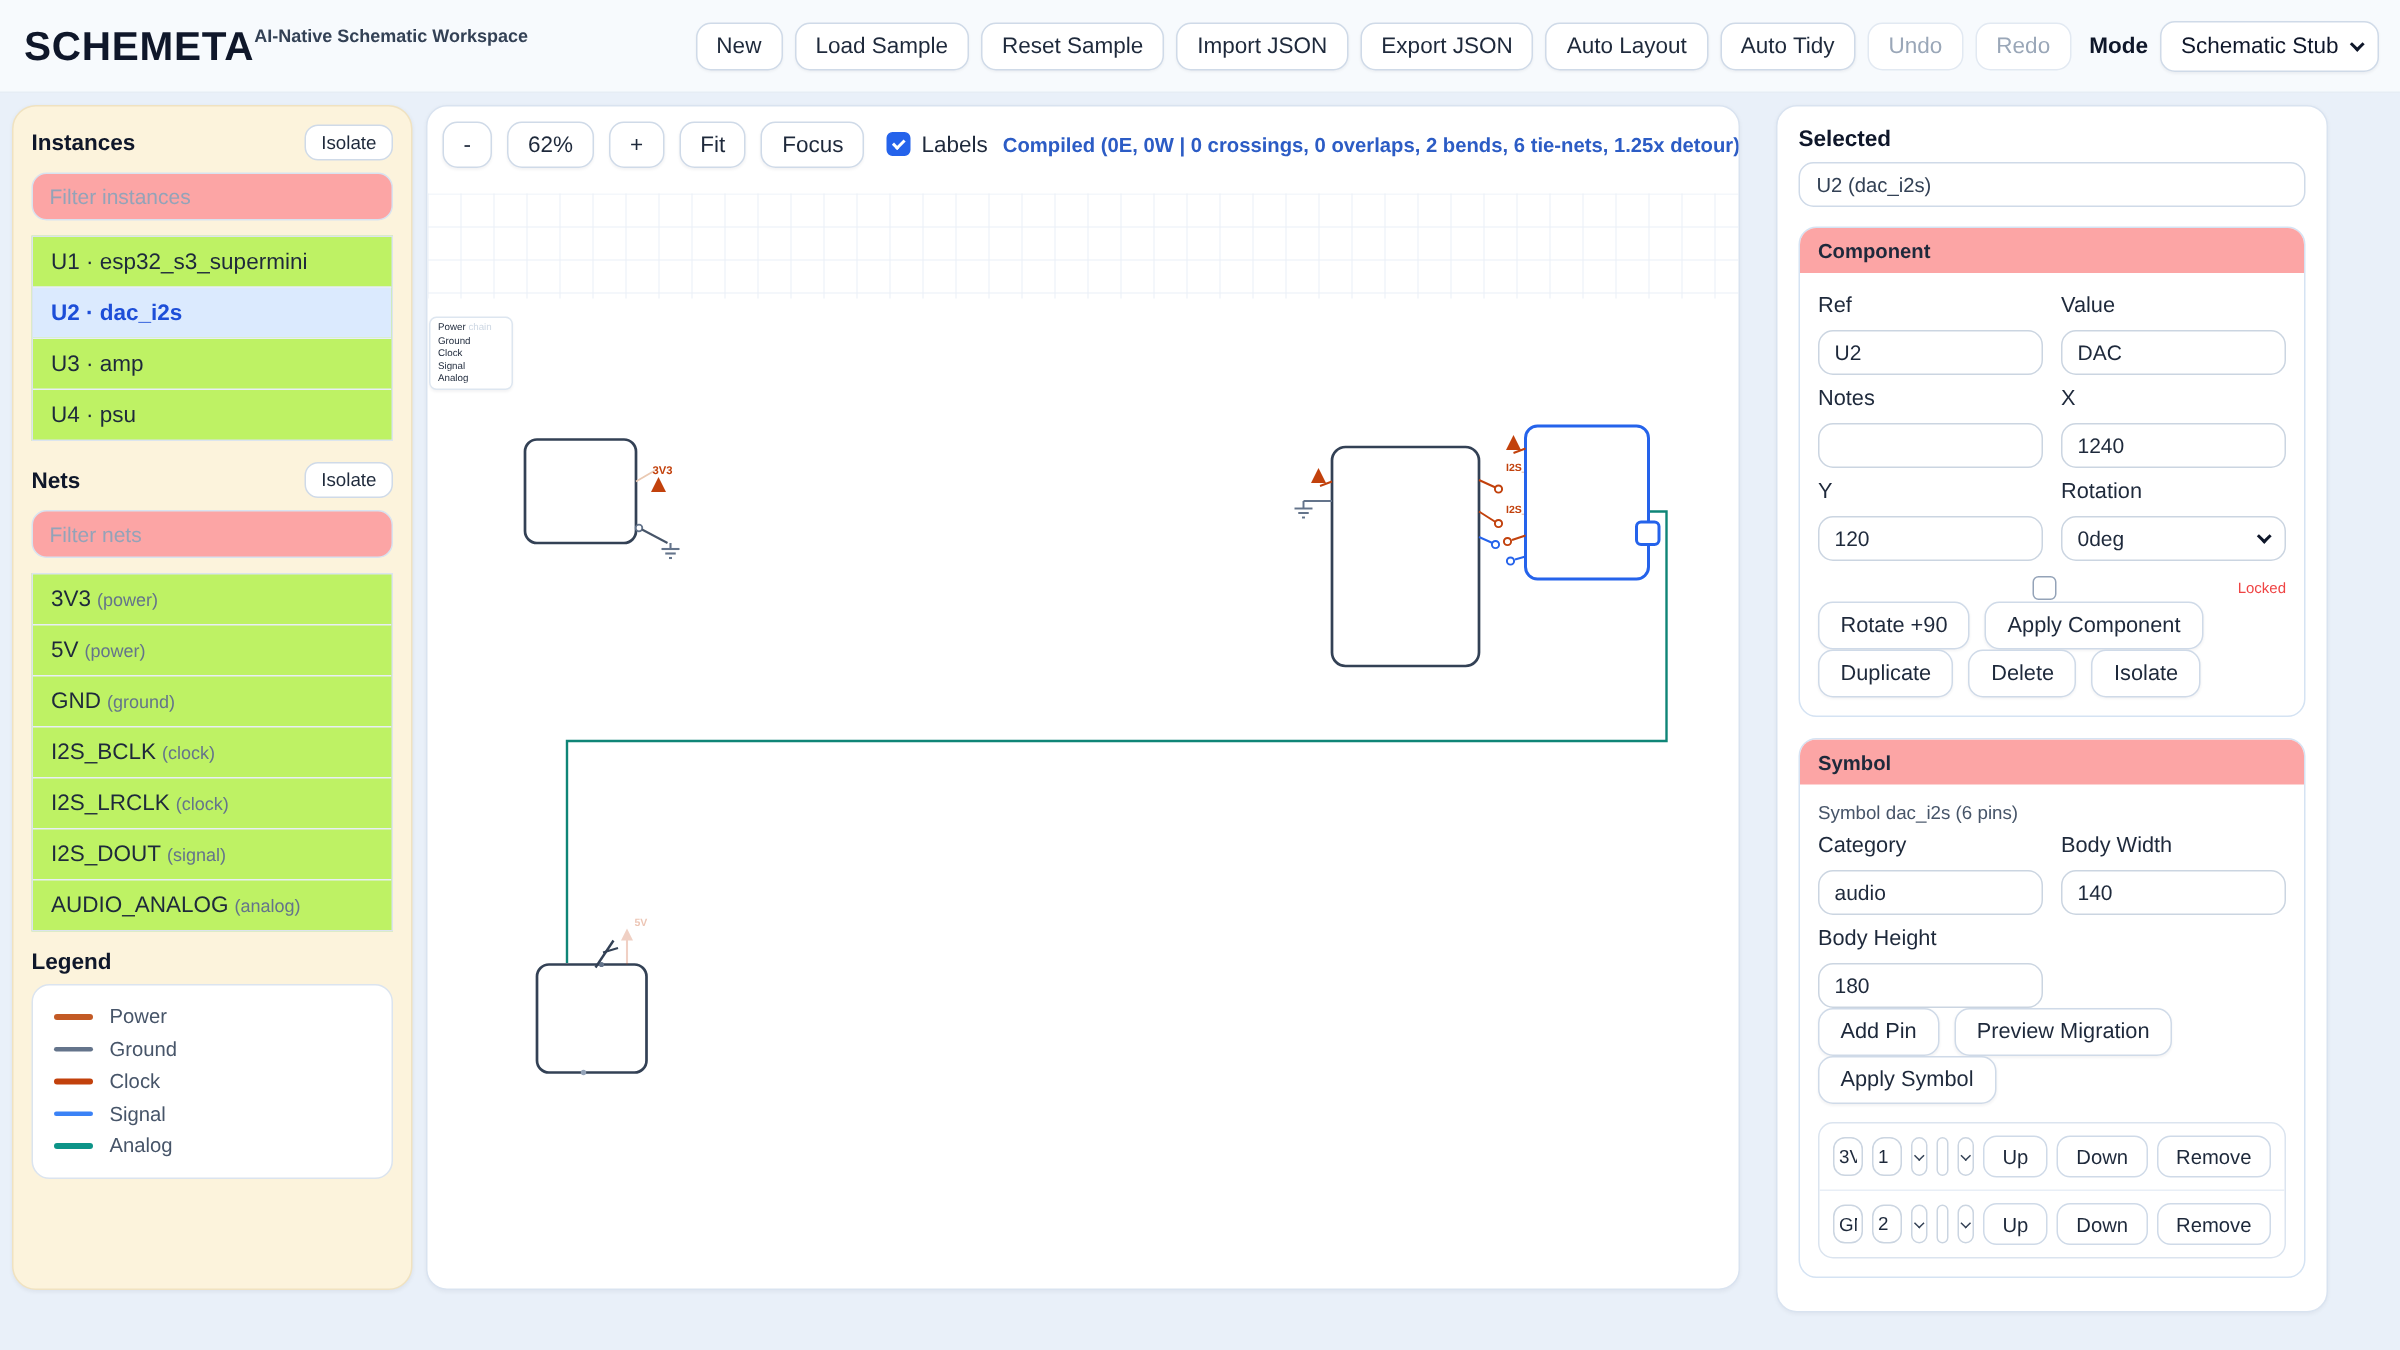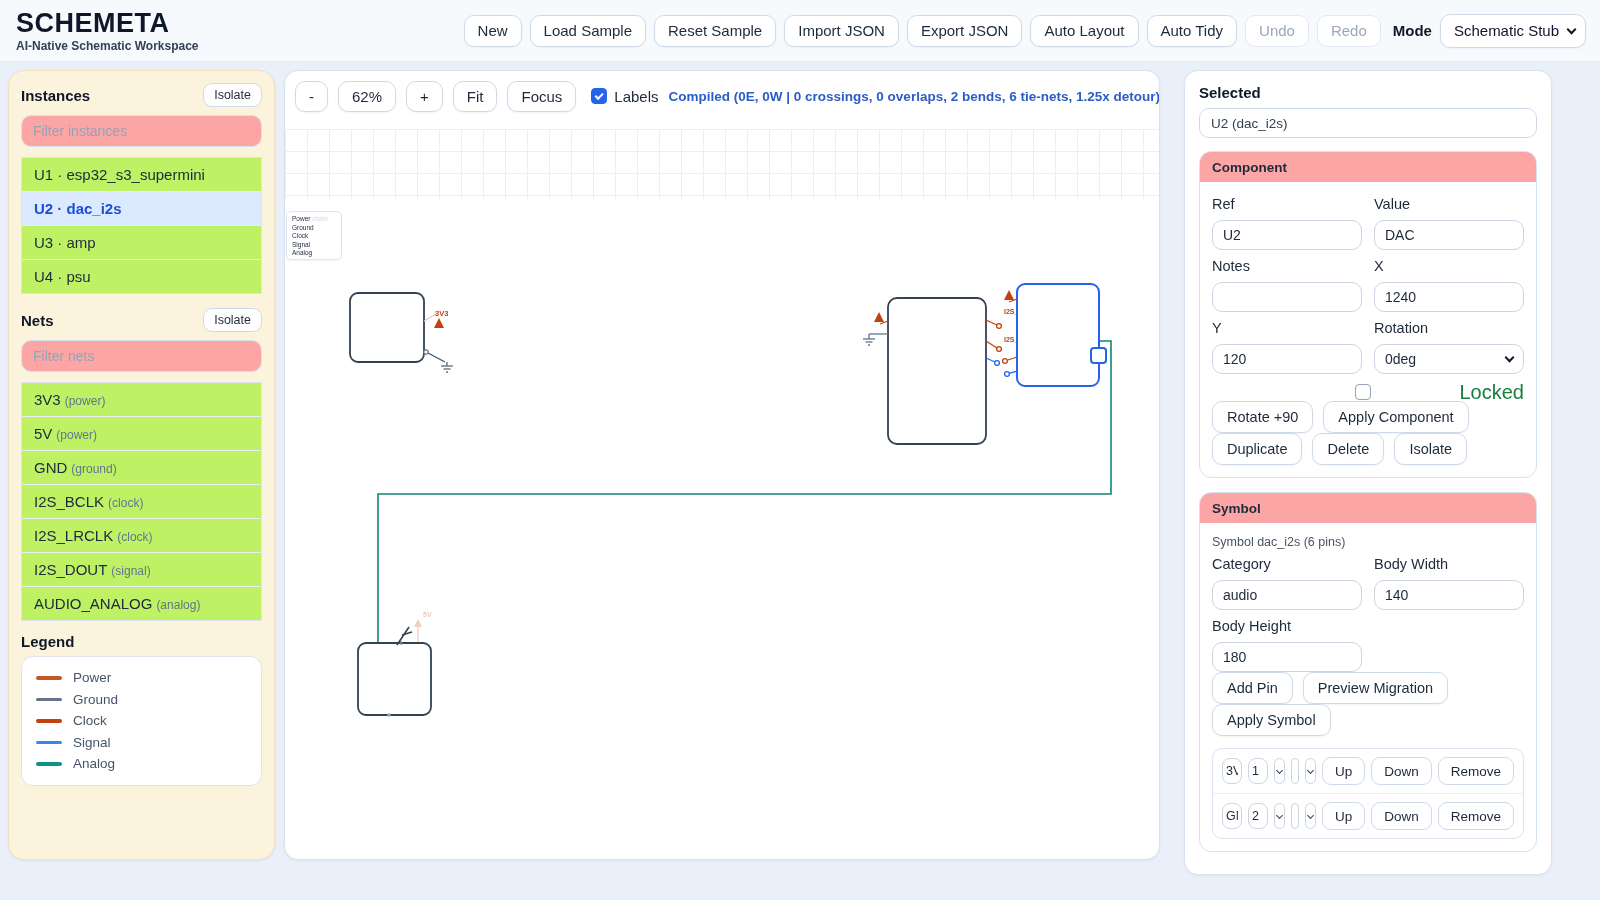--- a/index.html
+++ b/index.html
@@ -12,21 +12,21 @@
     position:relative;
   }
   .app { position:absolute; inset:0; }
 
   
   .topbar {
     position:absolute; left:0; top:0; width:1600px; height:62px;
     background:#f7fafd; border-bottom:1px solid #e6edf5;
     display:flex; align-items:center; padding:0 14px 0 16px;
   }
-  .brand { display:flex; flex-direction:column;justify-content:center; }
+  .brand { display:flex; flex-direction:row;justify-content:center; }
   .brand-title { font-size:27px; font-weight:800; letter-spacing:.5px; color:#0f172a; line-height:30px; }
   .brand-sub { font-size:12px; font-weight:700; color:#334155; margin-top:1px; }
   .topbar-actions { margin-left:auto; display:flex; align-items:center; gap:8px; }
   .btn {
     background:#fff; border:1px solid #cfdae8; border-radius:10px;
     height:32px; padding:0 13px; font-size:15px; color:#1e293b;
     display:inline-flex; align-items:center; justify-content:center;
     box-shadow:0 1px 2px rgba(15,23,42,.05); cursor:pointer; white-space:nowrap;
     font-family:"Liberation Sans", sans-serif;
   }
@@ -126,21 +126,21 @@
     padding:0 10px; font-size:14px; color:#1e293b; background:#fff;
     font-family:"Liberation Sans", sans-serif;
   }
   .sel-inp {
     width:100%; height:30px; border:1px solid #cbd5e1; border-radius:10px;
     padding:0 10px; font-size:14px; color:#1e293b; background:#fff;
     display:flex; align-items:center; justify-content:space-between; cursor:pointer;
   }
   .locked-row { margin-top:9px; display:flex; align-items:center; height:18px; }
   .cb-off { width:16px; height:16px; border:1.5px solid #94a3b8; border-radius:4px; background:#fff; margin-left:143px; cursor:pointer; }
-  .locked-label { margin-left:auto; font-size:20px; color:#15803d; }
+  .locked-label { margin-left:auto; font-size:10px; color:#ef4444; }
   .btn-row { display:flex; gap:10px; }
   .btn-md { background:#fff; border:1px solid #cfdae8; border-radius:10px; height:32px; padding:0 14px; font-size:14.5px; color:#1e293b; display:inline-flex; align-items:center; box-shadow:0 1px 2px rgba(15,23,42,.05); cursor:pointer; white-space:nowrap; }
   .sym-summary { font-size:12.5px; color:#475569; margin-bottom:5px; }
   .pinlist { margin-top:12px; border:1px solid #dbe4ef; border-radius:10px; }
   .pinrow { display:flex; align-items:center; gap:6px; padding:8px 9px; border-top:1px solid #e8eef6; }
   .pinrow:first-child { border-top:none; }
   .inp-pin { width:20px; height:26px; border:1px solid #cbd5e1; border-radius:8px; padding:0 3px; font-size:12.5px; color:#1e293b; overflow:hidden; font-family:"Liberation Sans", sans-serif; }
   .sel-mini { width:30px; height:26px; border:1px solid #cbd5e1; border-radius:8px; background:#fff; display:flex; align-items:center; justify-content:center; cursor:pointer; }
   .inp-mini { width:23px; height:26px; border:1px solid #cbd5e1; border-radius:8px; background:#fff; }
   .btn-pin { background:#fff; border:1px solid #cfdae8; border-radius:9px; height:28px; padding:0 12px; font-size:13.5px; color:#1e293b; display:inline-flex; align-items:center; cursor:pointer; }

